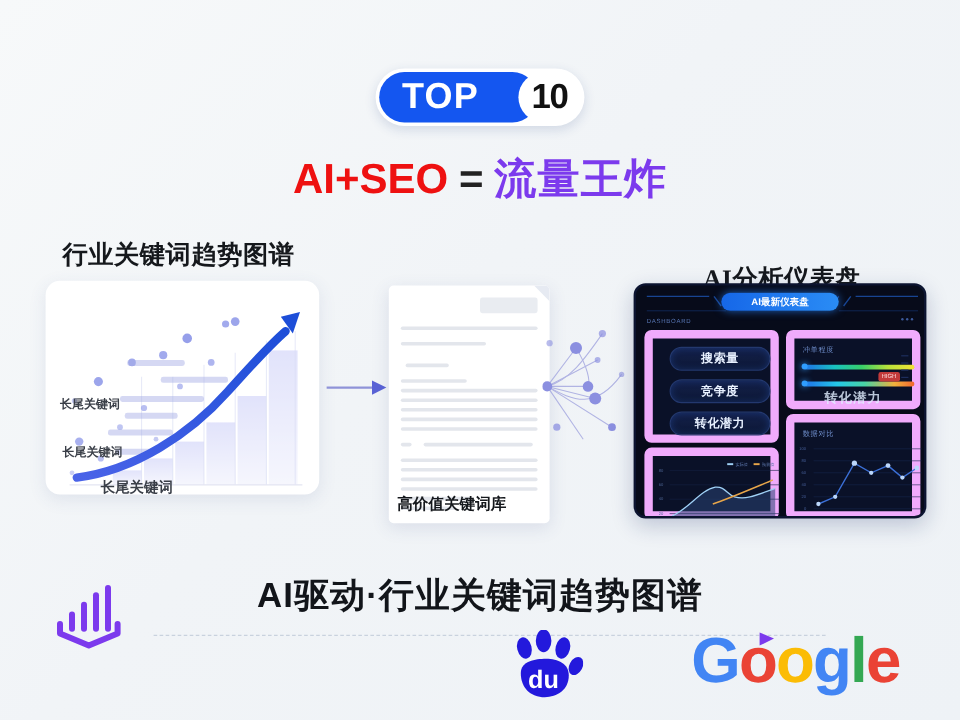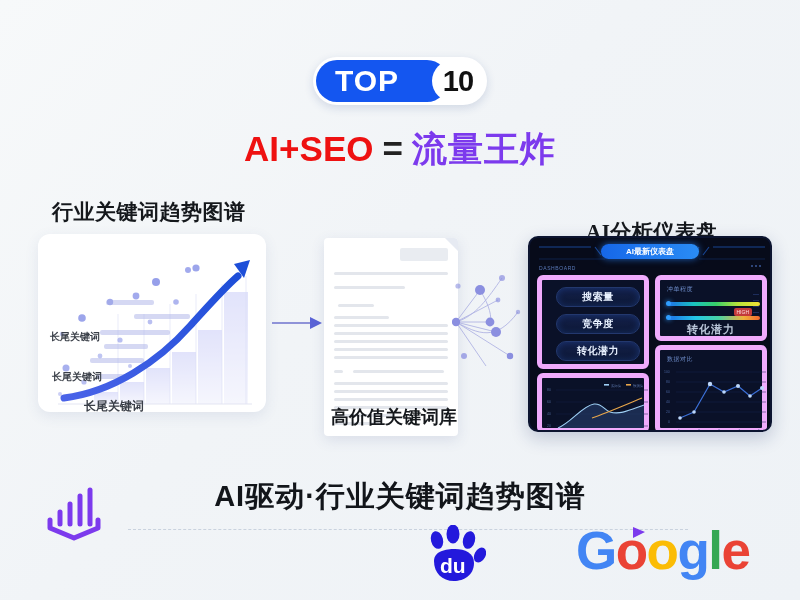--- a/index.html
+++ b/index.html
@@ -107,21 +107,21 @@
   #doc-lines { position: absolute; left: 10px; top: 12px; right: 10px; }
   .doc-line {
     height: 3px; background: #e3e6ec; border-radius: 2px; margin-bottom: 5px;
   }
   #doc-head-block {
     position: absolute; right: 10px; top: 10px;
     width: 48px; height: 13px; background: #e9ecf1; border-radius: 2px;
   }
   #doc-label {
     position: absolute; left: 7px; bottom: 7px;
-    font-size: 18px; font-weight: bold; color: #15181c;
+    font-size: 13px; font-weight: bold; color: #15181c;
     white-space: nowrap;
     margin-top: 32px;
   }
 
   
   #node-network { position: absolute; left: 452px; top: 270px; }
 
   
   #card-dashboard {
     position: absolute; left: 528px; top: 236px;
@@ -148,21 +148,21 @@
   #dash-sublabel {
     position: absolute; left: 4px; top: 22px;
     font-size: 5px; color: #5a79b8; letter-spacing: 0.6px;
   }
   #dash-dots { position: absolute; right: 4px; top: 22px; display: flex; gap: 2px; }
   #dash-dots i { width: 2px; height: 2px; border-radius: 50%; background: #3c5a9a; display:block; }
 
   .dash-panel {
     position: absolute;
     background: #0a1128;
-    border: 5px solid #f0abfc;
+    border: 7px solid #f0abfc;
     border-radius: 6px;
   }
   #panel-metrics { left: 2px;   top: 32px; width: 112px; height: 94px; }
   #panel-gauge   { left: 120px; top: 32px; width: 112px; height: 66px; }
   #panel-area    { left: 2px;   top: 130px; width: 112px; height: 60px; }
   #panel-line    { left: 120px; top: 102px; width: 112px; height: 88px; }
 
   .metric-pill {
     position: absolute; left: 14px;
     width: 84px; height: 20px;

